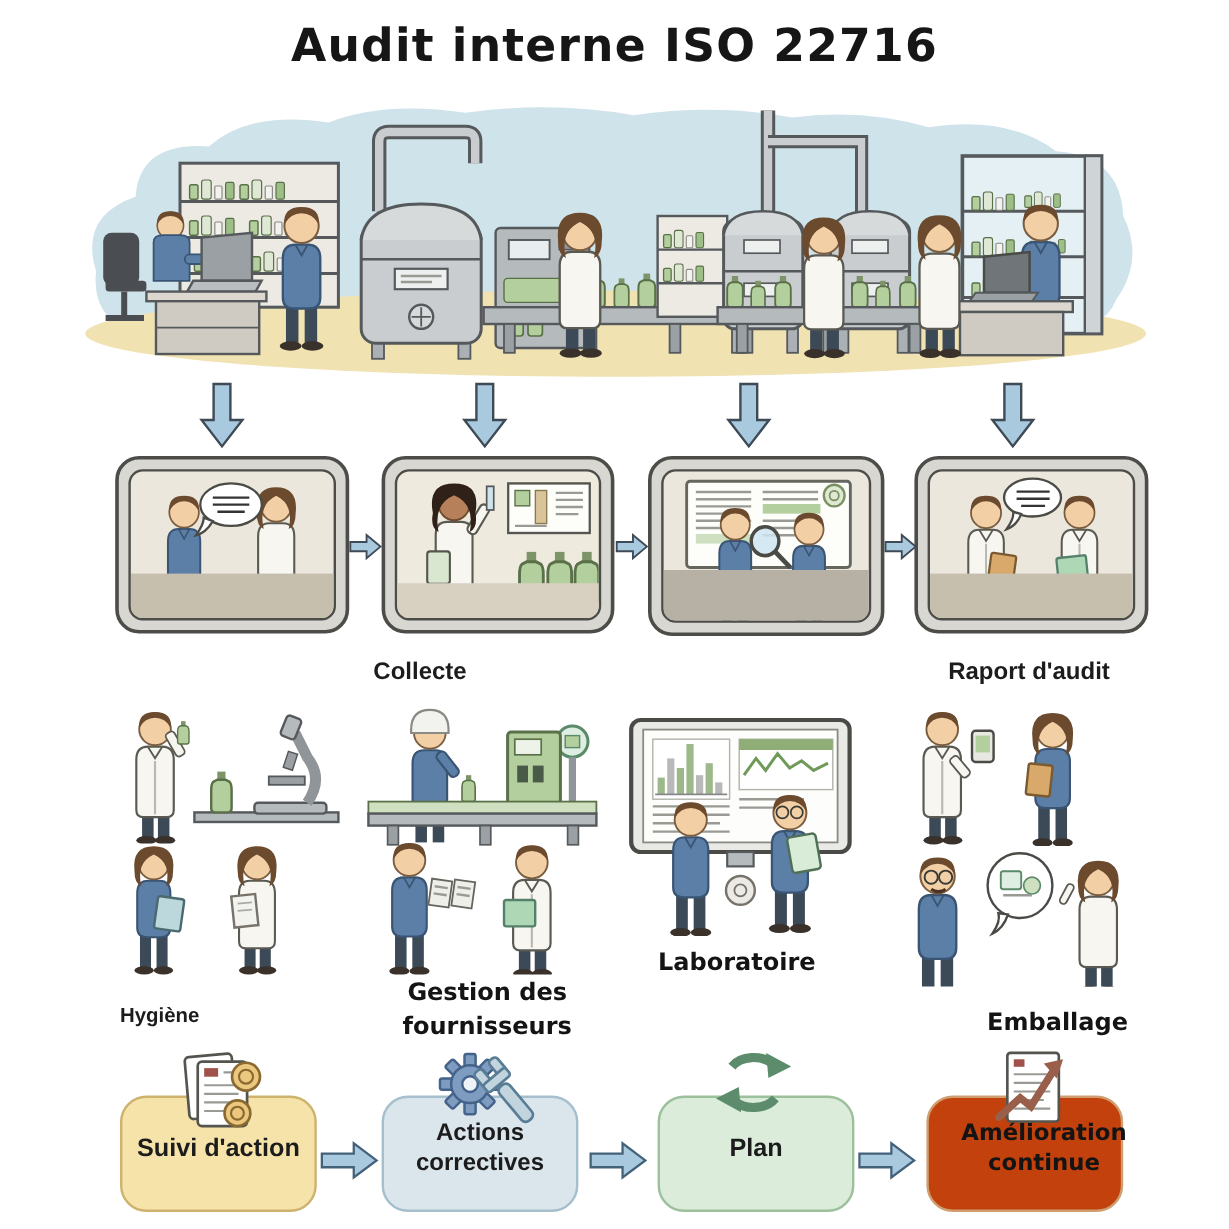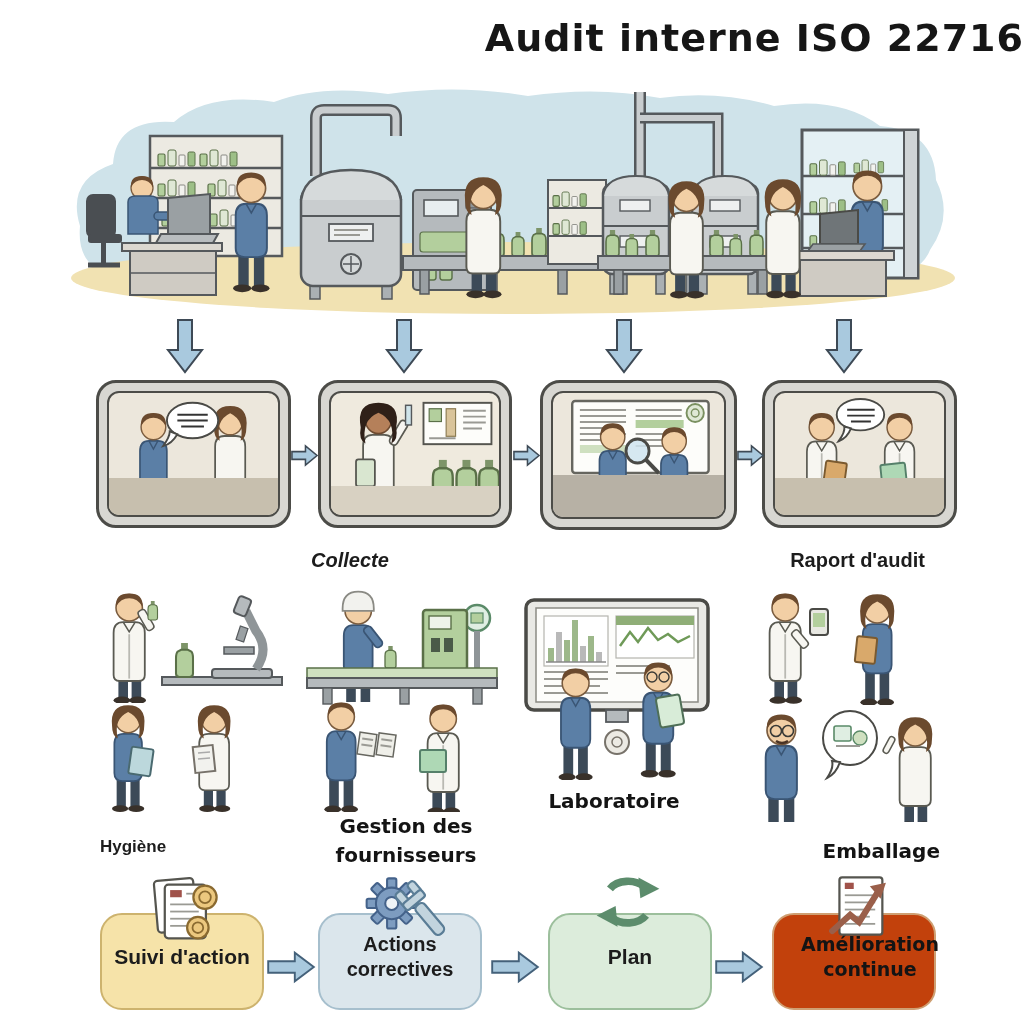--- a/index.html
+++ b/index.html
@@ -1,19 +1,19 @@
 <!DOCTYPE html>
 <html><head>
 <meta charset="utf-8">
 <style>
   html,body{margin:0;padding:0;background:#fff;}
   .stage{position:relative;width:1024px;height:1024px;background:#ffffff;overflow:hidden;
          font-family:"Liberation Sans",sans-serif;}
   .abs{position:absolute;}
-  .title{left:0;top:16px;width:1024px;text-align:right;font-family:"DejaVu Sans",sans-serif;
+  .title{left:0;top:16px;width:1024px;text-align:center;font-family:"DejaVu Sans",sans-serif;
          font-weight:700;font-size:38px;letter-spacing:1px;color:#161616;}
   
   .lblsans{font-family:"Liberation Sans",sans-serif;font-weight:700;font-size:20px;color:#1c1c1c;
            text-align:center;white-space:nowrap;}
   
   .lblcomic{font-family:"DejaVu Sans",sans-serif;font-weight:700;font-size:19px;color:#141414;
             text-align:center;line-height:1.45;}
   .panel{box-sizing:border-box;background:#d8d7d2;border:3px solid #4c4c48;border-radius:20px;}
   .panel-in{position:absolute;inset:8px;border:2.5px solid #4c4c48;border-radius:12px;
             background:#ece7dc;overflow:hidden;}
@@ -348,21 +348,21 @@
   <svg class="abs" style="left:290px;top:442px;" width="29" height="27" viewBox="0 0 30 26">
       <use href="#h-arrow"></use>
     </svg>
   <svg class="abs" style="left:512px;top:442px;" width="29" height="27" viewBox="0 0 30 26">
       <use href="#h-arrow"></use>
     </svg>
   <svg class="abs" style="left:736px;top:442px;" width="29" height="27" viewBox="0 0 30 26">
       <use href="#h-arrow"></use>
     </svg>
 
-  <div class="abs lblsans" style="left:270px;top:549px;width:160px;font-style:italic;">Collecte</div>
+  <div class="abs lblsans" style="left:270px;top:549px;width:160px;">Collecte</div>
   <div class="abs lblsans" style="left:765px;top:549px;width:185px;">Raport d'audit</div>
 
   <svg class="abs" style="left:100px;top:585px;" width="185" height="118" viewBox="0 0 185 118">
     <rect x="62" y="92" width="120" height="8" class="grayl"></rect>
     <use href="#p-coat" transform="translate(4,6) scale(1.2)"></use>
     <rect x="42" y="24" width="8" height="22" rx="3" class="coat" transform="rotate(-30 46 35)"></rect>
     <use href="#bottle-g" transform="translate(48,16) scale(0.95)"></use>
     <use href="#bottle-g" transform="translate(76,58) scale(1.7)"></use>
     <g>
       <rect x="112" y="84" width="60" height="9" rx="3" class="grayl"></rect>

